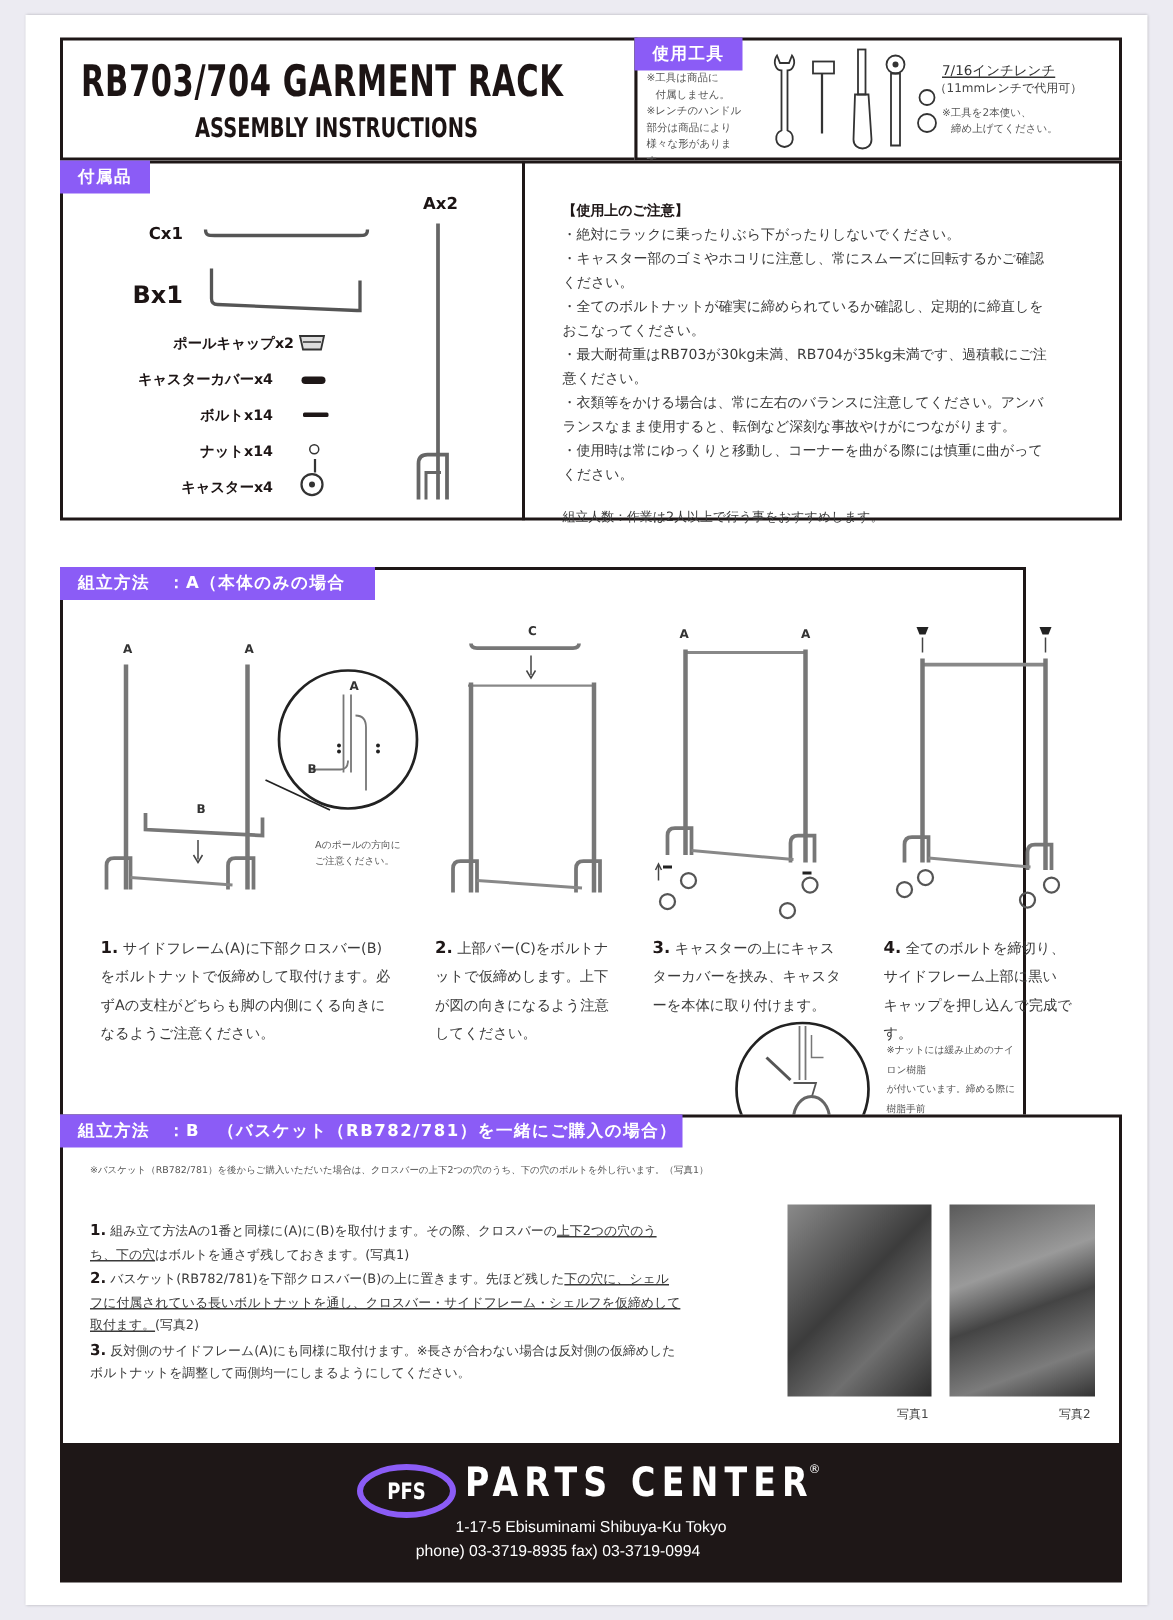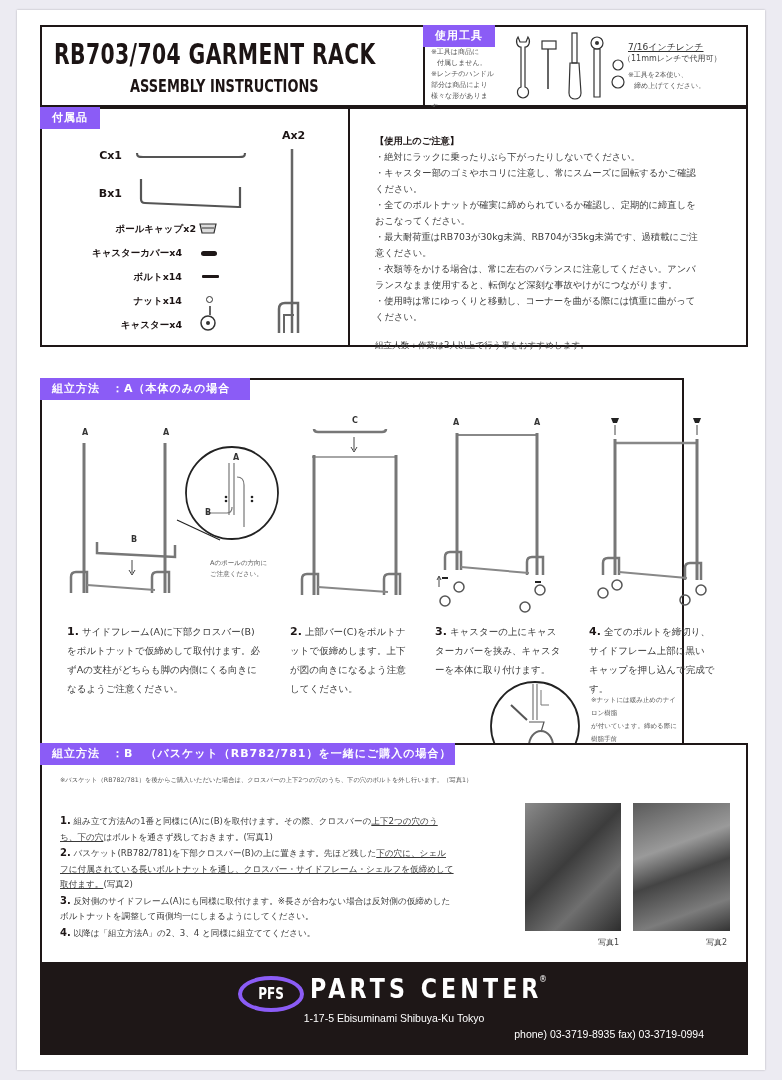--- a/index.html
+++ b/index.html
@@ -78,21 +78,21 @@
     <div style="padding-left:6px">締め上げてください。</div>
   </div>
 </div>
 
 <div class="box" style="left:40px;top:107px;width:310px;height:240px;">
   <div class="tag" style="left:-2px;top:-2px;">付属品</div>
   <div class="parts-label" style="right:226px;top:40px;font-size:11px;">Cx1</div>
   <svg style="left:93px;top:42px" width="112" height="10" viewBox="0 0 112 10">
     <path d="M2 2 C2 6 4 6 8 6 L104 6 C108 6 110 6 110 2" fill="none" stroke="#555" stroke-width="2.2"></path>
   </svg>
-  <div class="parts-label" style="right:226px;top:78px;font-size:11px;">Bx1</div>
+  <div class="parts-label" style="right:226px;top:78px;font-size:16px;">Bx1</div>
   <svg style="left:96px;top:68px" width="106" height="32" viewBox="0 0 106 32">
     <path d="M3 2 L3 22 Q3 26 7 26 L100 30 L102 30 L102 10" fill="none" stroke="#555" stroke-width="2.2"></path>
   </svg>
   <div class="parts-label" style="right:152px;top:114px;">ポールキャップx2</div>
   <svg style="left:157px;top:113px" width="18" height="12" viewBox="0 0 18 12">
     <path d="M1 2 L17 2 L15 11 L3 11 Z" fill="#ddd" stroke="#333" stroke-width="1.2"></path>
     <line x1="3" y1="6" x2="15" y2="6" stroke="#333"></line>
   </svg>
   <div class="parts-label" style="right:166px;top:138px;">キャスターカバーx4</div>
   <div class="abs" style="left:159px;top:142px;width:16px;height:5px;background:#1e1717;border-radius:3px;"></div>
@@ -271,33 +271,29 @@
       <b>2.</b>
       <span>バスケット(RB782/781)を下部クロスバー(B)の上に置きます。先ほど残した</span><span class="u">下の穴に、シェル</span><br>
       <span class="u">フに付属されている長いボルトナットを通し、クロスバー・サイドフレーム・シェルフを仮締めして</span><br>
       <span class="u">取付ます。</span><span>(写真2)</span>
     </div>
     <div>
       <b>3.</b>
       <span>反対側のサイドフレーム(A)にも同様に取付けます。※長さが合わない場合は反対側の仮締めした</span><br>
       <span>ボルトナットを調整して両側均一にしまるようにしてください。</span>
     </div>
-    <div>
-      <b>4.</b>
-      <span>以降は「組立方法A」の2、3、4 と同様に組立ててください。</span>
-    </div>
   </div>
 
   <div class="photo" style="left:483px;top:58px;width:96px;height:128px;"></div>
   <div class="cap" style="left:556px;top:192px;">写真1</div>
   <div class="photo" style="left:591px;top:58px;width:97px;height:128px;background:linear-gradient(160deg,#5a5a5a,#9a9a9a 35%,#444 55%,#7c7c7c 80%,#333);"></div>
   <div class="cap" style="left:664px;top:192px;">写真2</div>
 </div>
 
 <div class="footer" style="left:40px;top:962px;width:708px;height:93px;">
   <div class="abs" style="left:198px;top:14px;width:58px;height:28px;border:4px solid #8b5cf6;border-radius:50%;text-align:center;">
     <span style="font-weight:bold;font-size:15px;line-height:28px;display:inline-block;transform:scaleX(0.8);">PFS</span>
   </div>
   <div class="abs" style="left:270px;top:11px;font-size:27px;font-weight:bold;letter-spacing:5px;transform:scaleX(0.82);transform-origin:left top;white-space:nowrap;">PARTS CENTER</div>
   <div class="abs" style="left:499px;top:13px;font-size:8px;">®</div>
   <div class="abs" style="left:0;width:708px;text-align:center;top:50px;font-size:10.5px;font-family:'Liberation Sans',sans-serif;">1-17-5 Ebisuminami Shibuya-Ku Tokyo</div>
-  <div class="abs" style="left:0;width:664px;text-align:right;top:66px;font-size:10.5px;font-family:'Liberation Sans',sans-serif;">phone) 03-3719-8935 fax) 03-3719-0994</div>
+  <div class="abs" style="left:0;width:664px;text-align:center;top:66px;font-size:10.5px;font-family:'Liberation Sans',sans-serif;">phone) 03-3719-8935 fax) 03-3719-0994</div>
 </div>
 
 </body></html>

